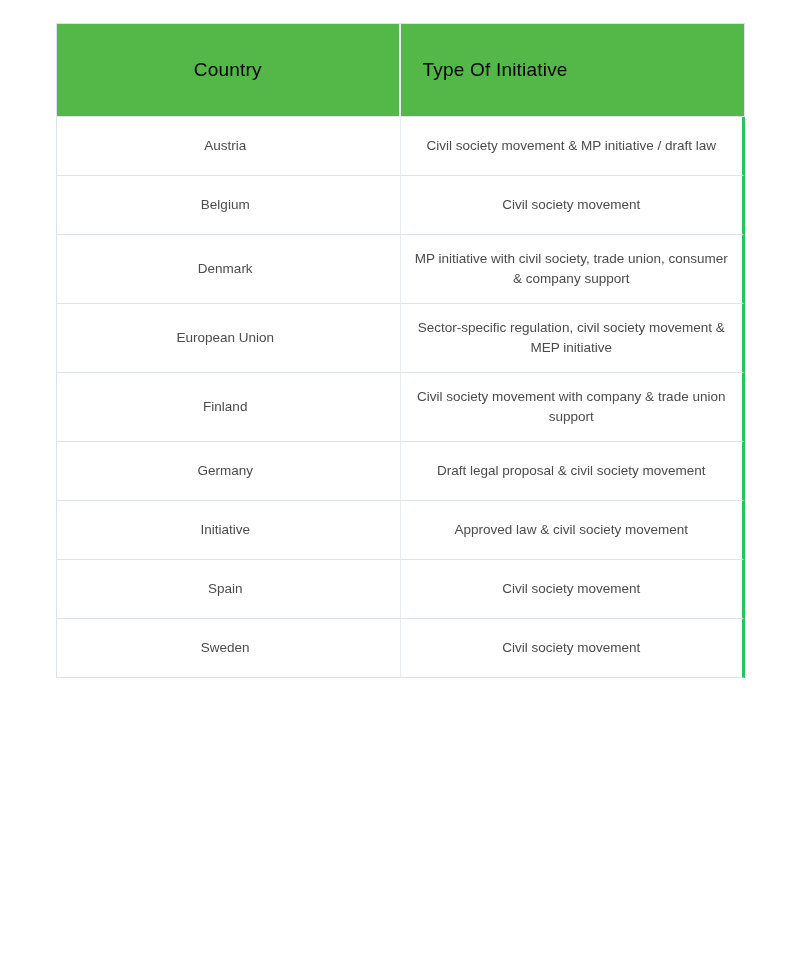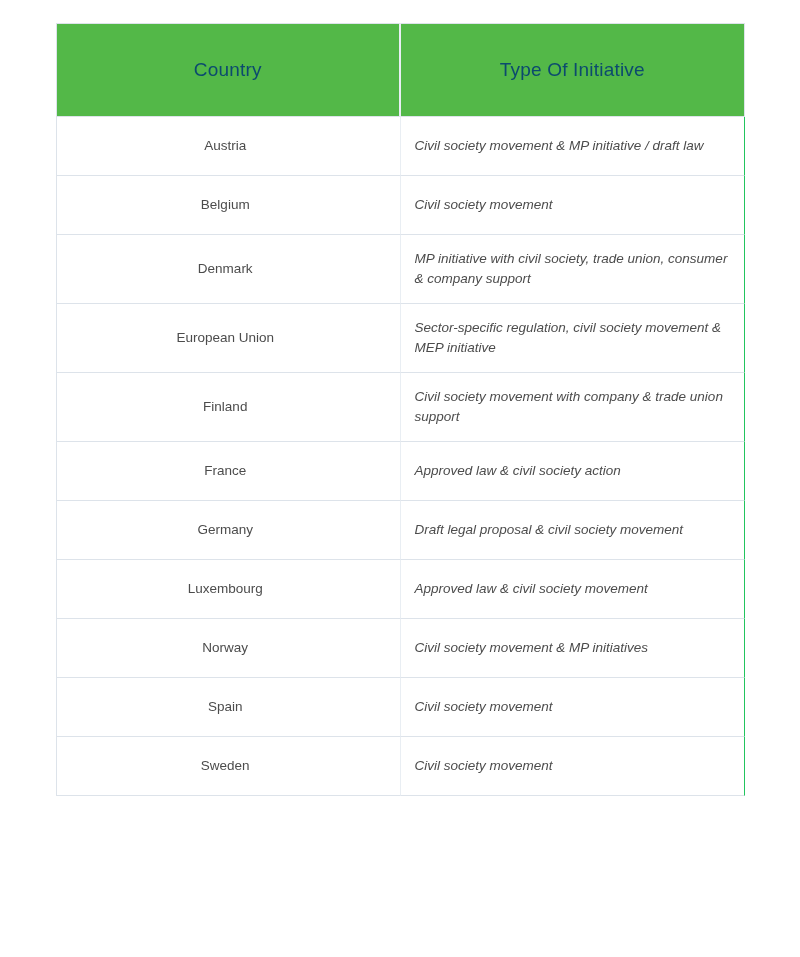--- a/index.html
+++ b/index.html
@@ -31,37 +31,37 @@
   table.initiative-table {
     width: 689px;
     border-collapse: separate;
     border-spacing: 0;
     table-layout: fixed;
   }
 
   
   thead th {
     background: #53b848;
-    color: #0c4a6e;
+    color: #000000;
     font-weight: 400;
     font-size: 19px;
     letter-spacing: 0.2px;
     height: 92px;
     vertical-align: middle;
     padding: 0 22px;
     border-top: 1px solid #dde3ea;
     border-bottom: 1px solid #dde3ea;
   }
   thead th.col-country {
     text-align: center;
     border-left: 1px solid #dde3ea;
     border-right: 2px solid #e9eef3;
   }
   thead th.col-type {
-    text-align: center;
+    text-align: left;
     border-right: 1px solid #dde3ea;
   }
 
   
   tbody td {
     font-size: 13.5px;
     color: #4c4c4c;
     border-bottom: 1px solid #dde3ea;
     padding: 8px 14px;
     line-height: 1.45;
@@ -69,24 +69,23 @@
   tbody td.cell-country {
     width: 345px;
     text-align: center;
     vertical-align: middle;
     border-left: 1px solid #dde3ea;
     border-right: 1px solid #e9eef3;
     padding-left: 8px;
   }
   tbody td.cell-type {
     width: 344px;
-    text-align: left;
+    text-align: center;
     vertical-align: middle;
-    border-right: 1px solid #22c55e;
-    font-style: italic;
+    border-right: 3px solid #22c55e;
   }
   tbody tr td {
     height: 42px;
   }
   
   tbody tr.tall td {
     height: 52px;
   }
   
   tbody td.cell-type.align-bottom {
@@ -121,34 +120,26 @@
           </tr>
           <tr class="tall">
             <td class="cell-country">European Union</td>
             <td class="cell-type">Sector-specific regulation, civil society movement &amp; MEP initiative</td>
           </tr>
           <tr class="tall">
             <td class="cell-country">Finland</td>
             <td class="cell-type">Civil society movement with company &amp; trade union support</td>
           </tr>
           <tr>
-            <td class="cell-country">France</td>
-            <td class="cell-type">Approved law &amp; civil society action</td>
-          </tr>
-          <tr>
             <td class="cell-country">Germany</td>
             <td class="cell-type">Draft legal proposal &amp; civil society movement</td>
           </tr>
           <tr>
-            <td class="cell-country">Luxembourg</td>
+            <td class="cell-country">Initiative</td>
             <td class="cell-type">Approved law &amp; civil society movement</td>
-          </tr>
-          <tr>
-            <td class="cell-country">Norway</td>
-            <td class="cell-type">Civil society movement &amp; MP initiatives</td>
           </tr>
           <tr>
             <td class="cell-country">Spain</td>
             <td class="cell-type">Civil society movement</td>
           </tr>
           <tr>
             <td class="cell-country">Sweden</td>
             <td class="cell-type">Civil society movement</td>
           </tr>
         </tbody>

